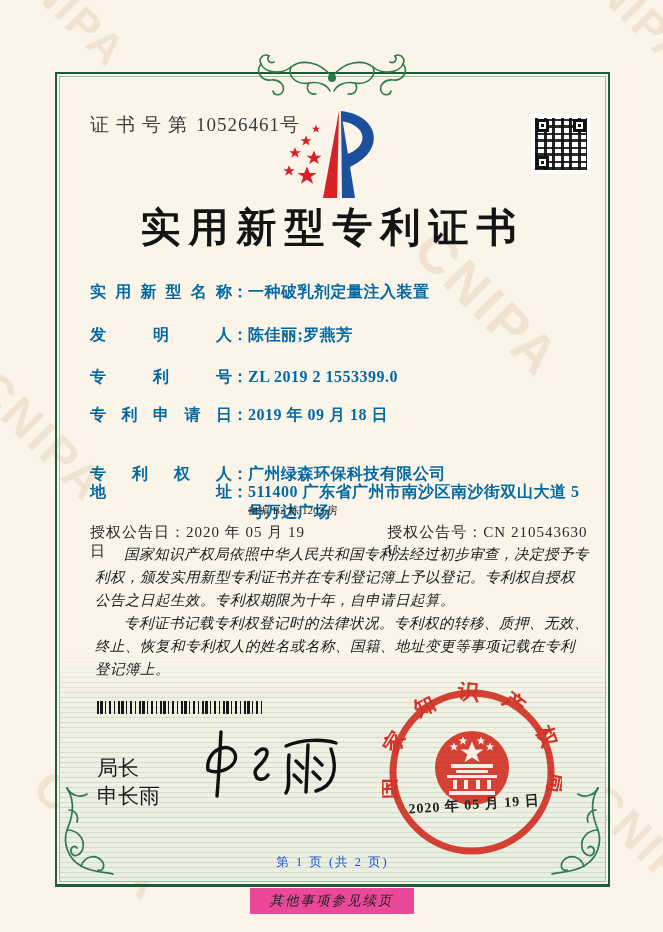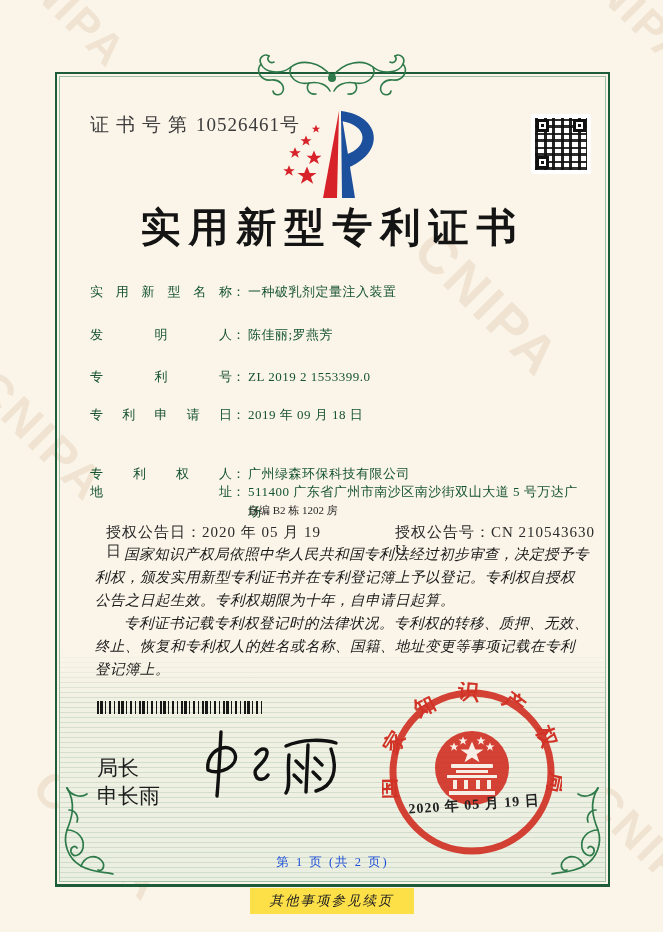--- a/index.html
+++ b/index.html
@@ -48,45 +48,45 @@
   .qr-f{position:absolute;width:13px;height:13px;border:3px solid #111;background:#fff;box-sizing:border-box;}
   .qr-f::after{content:"";position:absolute;inset:2px;background:#111;}
   .qr-f.tl{left:1px;top:1px}.qr-f.tr{right:1px;top:1px}.qr-f.bl{left:1px;bottom:1px}
   .logo{position:absolute;left:222px;top:34px;}
   
   .title{
     position:absolute;left:0;top:126px;width:100%;text-align:center;
     font-size:40px;font-weight:bold;letter-spacing:8px;color:#141414;
   }
   
-  .frow{position:absolute;left:33px;width:500px;display:flex;font-size:13px;color:#14532d;line-height:20px;}
+  .frow{position:absolute;left:33px;width:500px;display:flex;font-size:16px;color:#0369a1;line-height:20px;font-weight:bold;}
   .flabel{width:142px;text-align:justify;text-align-last:justify;flex:none;}
   .fcolon{flex:none;width:16px;}
   .fvalue{flex:1;letter-spacing:0.5px;}
   .addr2{position:absolute;left:191px;font-size:11px;color:#2a2a2a;}
   .grant-row{position:absolute;left:33px;width:510px;font-size:15px;color:#2a2a2a;display:flex;}
-  .grant-a{letter-spacing:1px;margin-left:16px;}
+  .grant-a{letter-spacing:1px;}
   .grant-b{margin-left:66px;letter-spacing:1px;}
   
   .paras{position:absolute;left:30px;top:469px;width:494px;
     font-size:14.5px;line-height:23px;font-style:italic;color:#181818;margin-left:8px;}
   .paras p{margin:0;text-indent:2em;letter-spacing:0.5px;}
   
   .barcode{position:absolute;left:40px;top:627px;width:166px;height:13px;
     background:repeating-linear-gradient(90deg,#171717 0 2px,transparent 2px 3px,#171717 3px 6px,transparent 6px 8px,#171717 8px 9px,transparent 9px 12px,#171717 12px 14px,transparent 14px 17px,#171717 17px 18px,transparent 18px 21px);}
   .director{position:absolute;left:40px;top:682px;font-family:Liberation Mono, monospace;
     font-size:21px;color:#1c1c1c;line-height:28px;}
   .signature{position:absolute;left:133px;top:650px;}
   .seal{position:absolute;left:325px;top:608px;opacity:0.95;}
   .seal-date{position:absolute;left:337px;top:722px;width:160px;text-align:center;
     font-size:14px;font-weight:bold;color:#222;letter-spacing:1px;transform:rotate(-4deg);}
   .page-footer{position:absolute;left:0;top:780px;width:100%;text-align:center;
     font-size:12.5px;color:#1d4ed8;letter-spacing:2px;}
   .cont-note{position:absolute;left:50%;top:888px;transform:translateX(-50%);
-    background:#fde047;padding:4px 20px;font-size:13.5px;font-style:italic;color:#222;
+    background:#ec4899;padding:4px 20px;font-size:13.5px;font-style:italic;color:#222;
     letter-spacing:2px;z-index:2;white-space:nowrap;}
   
   .orn-top{position:absolute;left:160px;top:-27px;}
   .orn-bl{position:absolute;left:4px;bottom:6px;}
   .orn-br{position:absolute;right:4px;bottom:6px;transform:scaleX(-1);}
 </style>
 </head>
 <body>
 
 <div class="wm" style="left:-8px;top:-18px;font-size:44px;">CNIPA</div>

